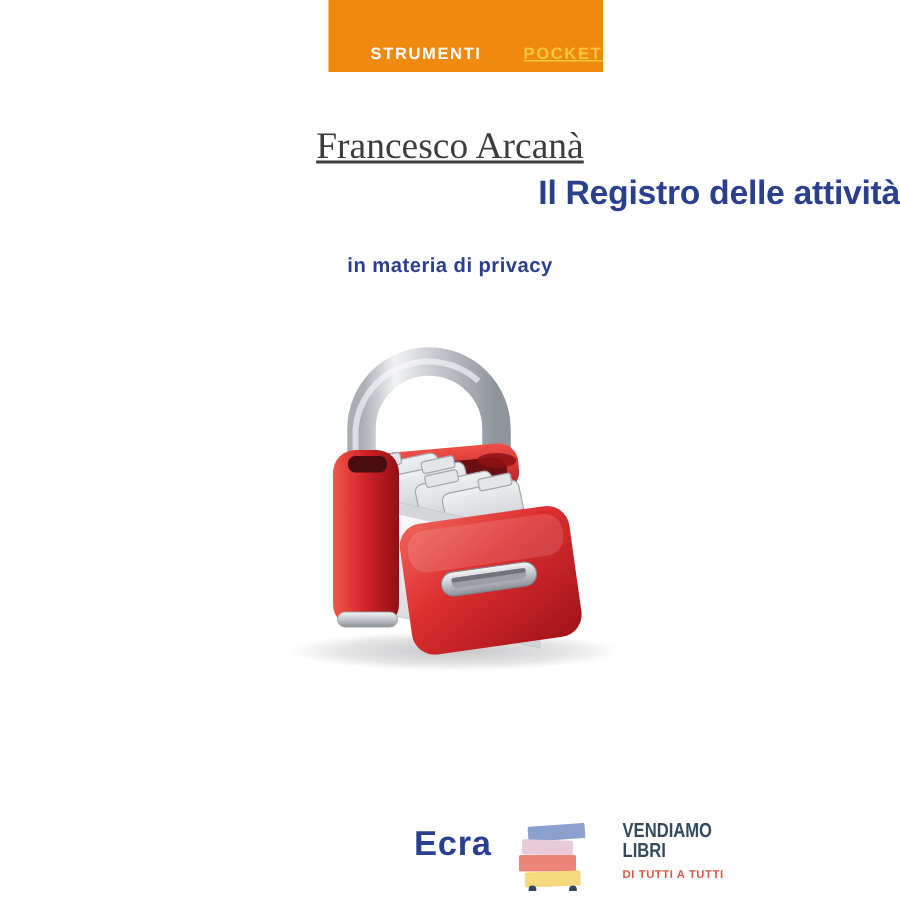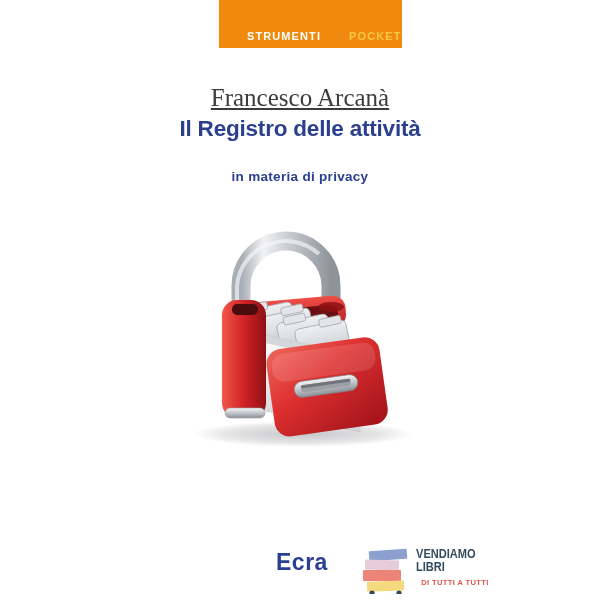--- a/index.html
+++ b/index.html
@@ -6,41 +6,41 @@
   body{
     width:600px;height:600px;position:relative;background:#ffffff;overflow:hidden;
     font-family:"Liberation Sans","DejaVu Sans",sans-serif;
   }
   
   .banner{position:absolute;left:219px;top:0;width:158px;height:48px;display:flex;}
   .banner .bar{width:7px;height:100%;background:#2b3a8c;}
   .banner .mid{flex:1;background:#ef8a0f;display:flex;align-items:flex-end;justify-content:center;padding-bottom:6px;}
   .banner .mid span{font-size:11px;font-weight:bold;letter-spacing:1.1px;line-height:1;padding-left:28px;}
   .banner .p1{color:#ffffff;}
-  .banner .p2{color:#f8c63f;}
+  .banner .p2{color:#f8c63f;text-decoration:underline;}
   
   .author{position:absolute;left:0;top:84px;width:600px;text-align:center;
     font-family:"Liberation Serif","DejaVu Serif",serif;font-size:25px;color:#3c3c3c;text-decoration:underline;}
   
-  .title{position:absolute;left:0;top:117px;width:600px;text-align:center;
+  .title{position:absolute;left:0;top:117px;width:600px;text-align:right;
     font-size:22.5px;font-weight:bold;color:#2b3f8f;line-height:24px;letter-spacing:-0.2px;}
   .subtitle{position:absolute;left:0;top:169px;width:600px;text-align:center;
     font-size:13.5px;font-weight:bold;color:#2b3f8f;line-height:15.5px;letter-spacing:0.3px;}
   
   .art{position:absolute;left:178px;top:228px;width:250px;height:225px;}
   
   .publisher{position:absolute;left:276px;top:549px;font-size:23px;font-weight:bold;
     color:#2a3e92;letter-spacing:0.5px;}
-  .storelogo{position:absolute;left:361px;top:544px;display:flex;align-items:flex-start;}
+  .storelogo{position:absolute;left:344px;top:544px;display:flex;align-items:flex-start;gap:16px;}
   .storelogo .stack{width:50px;height:50px;}
   .storelogo .textcol{margin-left:5px;padding-top:4px;}
   .store-name{font-size:13.5px;font-weight:bold;color:#334b5e;line-height:12.5px;
     transform:scaleX(0.82);transform-origin:left top;white-space:nowrap;}
   .store-tag{font-size:7.5px;font-weight:bold;color:#d9584b;margin-top:5px;
-    letter-spacing:0.4px;white-space:nowrap;text-align:right;}
+    letter-spacing:0.4px;white-space:nowrap;}
 </style>
 </head>
 <body>
 
 <div class="banner">
   <div class="bar"></div>
   <div class="mid">
     <span class="p1">STRUMENTI</span>
       <span class="p2">POCKET</span>
   </div>

